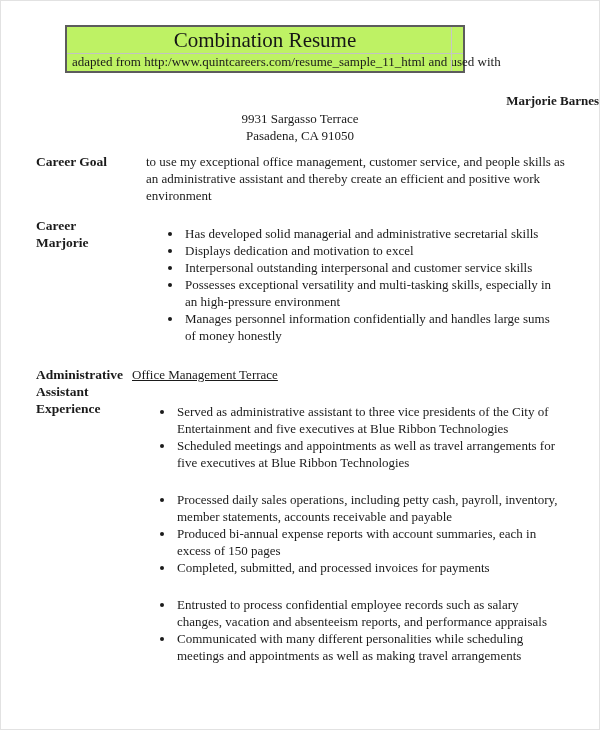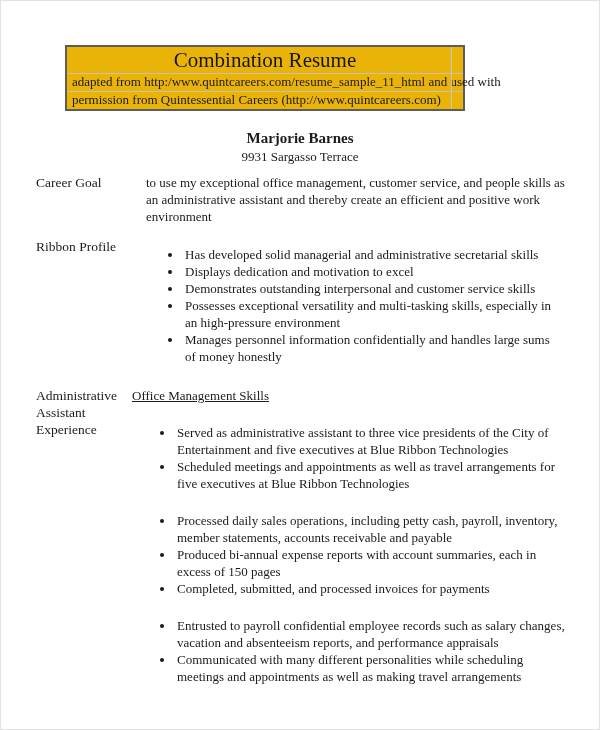--- a/index.html
+++ b/index.html
@@ -13,52 +13,52 @@
     position:relative;
     width:600px; height:730px;
     background:#ffffff;
     border:1px solid #e2e2e2;
     overflow:hidden;
   }
 
   
   .header-box {
     position:relative;
-    margin:44px 0 0 64px;
+    margin:24px 0 0 64px;
     width:400px;
-    background:#eab308;
+    background:#bef264;
     border:2px solid #5c5c5c;
   }
   .hb-vline {
     position:absolute; top:0; bottom:0; right:11px;
     width:1px; background:#c6c6c6;
   }
   .hb-title {
     font-size:21px; line-height:25px;
     text-align:center; padding-top:1px;
     color:#161616;
   }
   .hb-line {
     font-size:13px; line-height:16px;
     padding:0 14px 1px 5px;
     border-top:1px solid #c2c2c2;
     white-space:nowrap;
   }
 
   
   .contact { margin-top:18px; text-align:center; font-size:13px; line-height:17px; }
-  .contact .name { font-size:15px; font-weight:bold; line-height:19px; }
+  .contact .name { font-size:13px; font-weight:bold; line-height:19px;text-align:right; }
 
   
   .sections { margin:9px 33px 0 35px; }
   .section { display:flex; }
   .section + .section { margin-top:13px; }
   .section-label {
     flex:0 0 96px; width:96px;
-    font-weight:normal; font-size:13.5px; line-height:17px;
+    font-weight:bold; font-size:13.5px; line-height:17px;
     padding-right:6px;
   }
   .section-content { flex:1; font-size:13px; line-height:17px; }
   .goal-text { padding-left:14px; }
 
   ul.bullets { margin:8px; padding-left:43px; list-style:disc; }
   ul.bullets li { padding-left:2px; }
 
   .subsection-heading { text-decoration:underline; }
   .subsection ul.bullets { margin:20px 0 10px 0; }
@@ -66,73 +66,73 @@
 </style>
 </head>
 <body>
 
 <div class="page">
 
   <div class="header-box">
     <div class="hb-vline"></div>
     <div class="hb-title">Combination Resume</div>
     <div class="hb-line">adapted from http:/www.quintcareers.com/resume_sample_11_html and used with</div>
-    <div class="hb-line">permission from Quintessential Careers (http://www.quintcareers.com)</div>
   </div>
 
   <div class="contact">
     <div class="name">Marjorie Barnes</div>
     <div>9931 Sargasso Terrace</div>
+    <div>Pasadena, CA 91050</div>
   </div>
 
   <div class="sections">
 
     <div class="section">
       <div class="section-label">Career Goal</div>
       <div class="section-content">
         <div class="goal-text">to use my exceptional office management, customer service, and people skills as an administrative assistant and thereby create an efficient and positive work environment</div>
       </div>
     </div>
 
     <div class="section">
-      <div class="section-label">Ribbon Profile</div>
+      <div class="section-label">Career Marjorie</div>
       <div class="section-content">
         <ul class="bullets">
           <li>Has developed solid managerial and administrative secretarial skills</li>
           <li>Displays dedication and motivation to excel</li>
-          <li>Demonstrates outstanding interpersonal and customer service skills</li>
+          <li>Interpersonal outstanding interpersonal and customer service skills</li>
           <li>Possesses exceptional versatility and multi-tasking skills, especially in an high-pressure environment</li>
           <li>Manages personnel information confidentially and handles large sums of money honestly</li>
         </ul>
       </div>
     </div>
 
     <div class="section" style="margin-top:14px;">
       <div class="section-label">Administrative Assistant Experience</div>
       <div class="section-content">
 
         <div class="subsection">
-          <div class="subsection-heading">Office Management Skills</div>
+          <div class="subsection-heading">Office Management Terrace</div>
           <ul class="bullets">
             <li>Served as administrative assistant to three vice presidents of the City of Entertainment and five executives at Blue Ribbon Technologies</li>
             <li>Scheduled meetings and appointments as well as travel arrangements for five executives at Blue Ribbon Technologies</li>
           </ul>
         </div>
 
         <div class="subsection" style="margin-top:17px;">
           <ul class="bullets">
             <li>Processed daily sales operations, including petty cash, payroll, inventory, member statements, accounts receivable and payable</li>
             <li>Produced bi-annual expense reports with account summaries, each in excess of 150 pages</li>
             <li>Completed, submitted, and processed invoices for payments</li>
           </ul>
         </div>
 
         <div class="subsection" style="margin-top:15px;">
           <ul class="bullets">
-            <li>Entrusted to payroll confidential employee records such as salary changes, vacation and absenteeism reports, and performance appraisals</li>
+            <li>Entrusted to process confidential employee records such as salary changes, vacation and absenteeism reports, and performance appraisals</li>
             <li>Communicated with many different personalities while scheduling meetings and appointments as well as making travel arrangements</li>
           </ul>
         </div>
 
       </div>
     </div>
 
   </div>
 </div>
 

